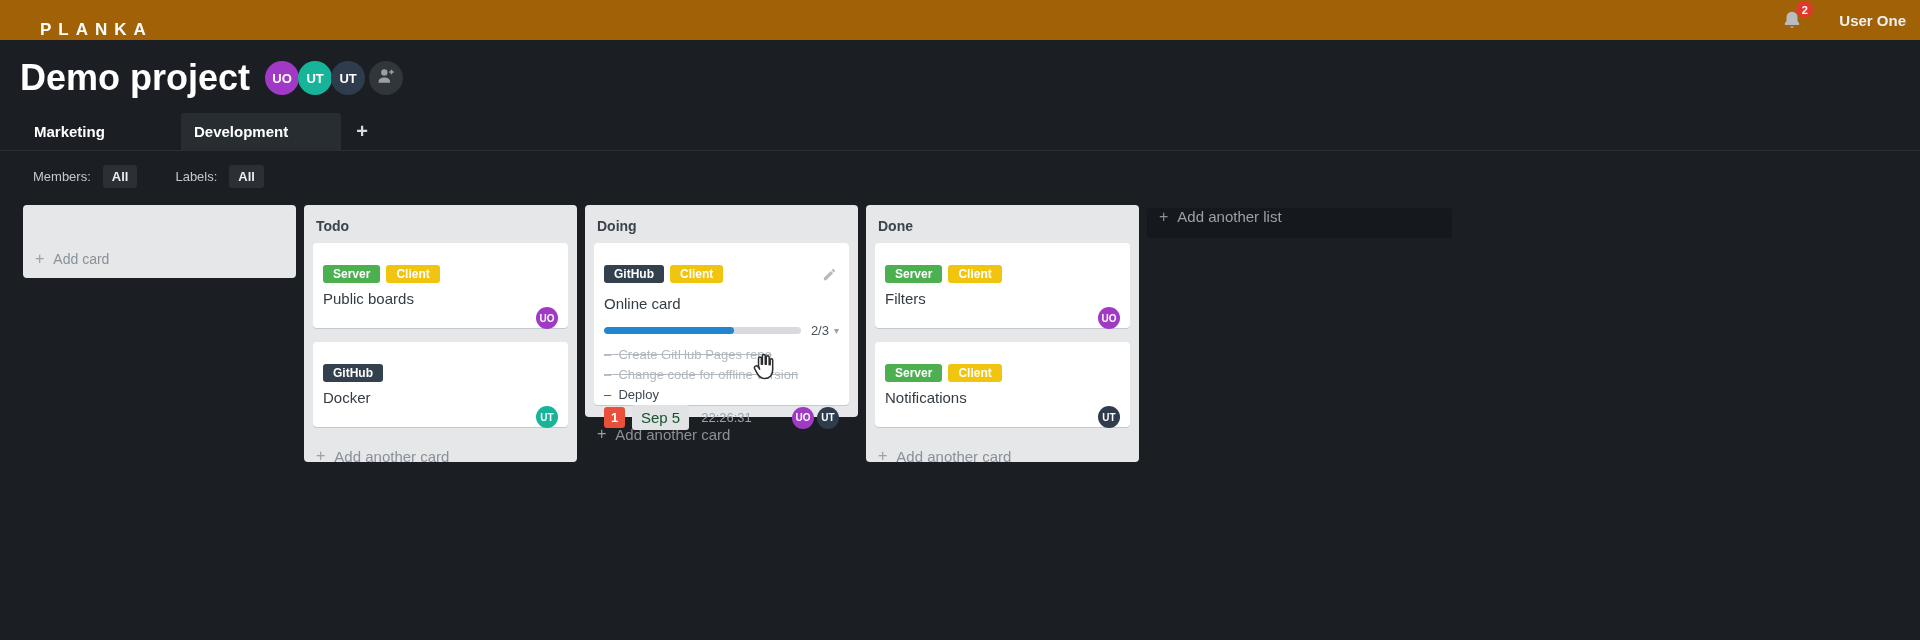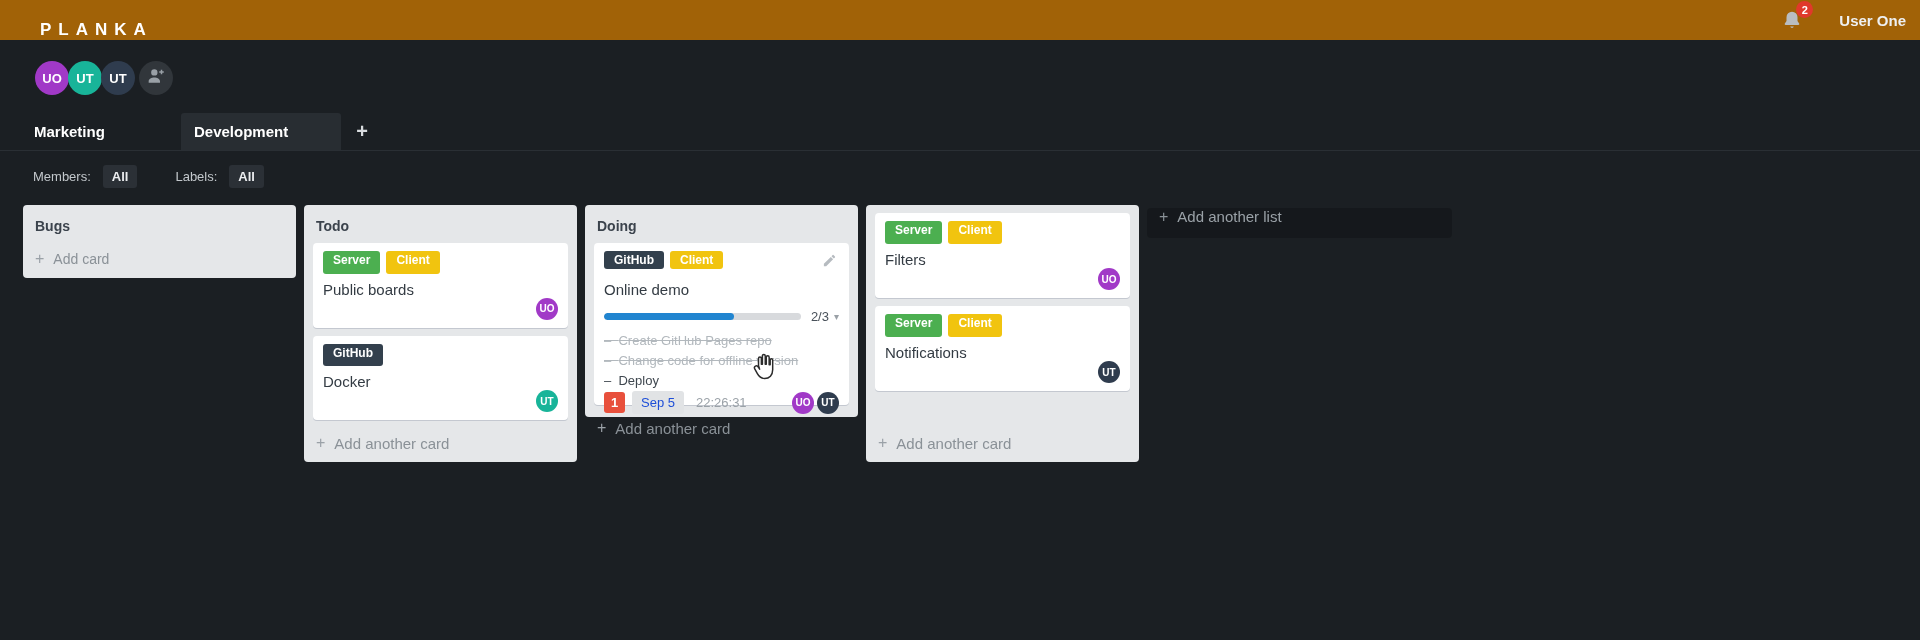--- a/index.html
+++ b/index.html
@@ -104,21 +104,21 @@
   .list-todo { height:257px; }
   .list-doing { height:212px; }
   .list-done { height:257px; }
   .list-header {
     font-size:14px; font-weight:bold; color:#3b434c;
     padding:5px 3px 9px 3px;
   }
   .card {
     background:#ffffff; border-radius:4px;
     box-shadow:0 1px 0 rgba(9,30,66,.15);
-    padding:8px 10px; margin-bottom:8px;
+    padding:22px 10px; margin-bottom:14px;
     display:flex; flex-direction:column; position:relative;
   }
   .card-sm { height:85px; }
   .card-top { display:flex; align-items:flex-start; }
   .labels { display:flex; gap:6px; flex:1; }
   .label {
     border-radius:3px; padding:3px 10px;
     font-size:12px; font-weight:bold; color:#fff; line-height:12px;
     cursor:pointer;
   }
@@ -151,22 +151,22 @@
   .task { font-size:13px; line-height:20px; color:#3f474f; cursor:pointer; }
   .task::before { content:"–  "; white-space:pre; }
   .task.done { color:#b2b8bd; text-decoration:line-through; }
   .card-meta { display:flex; align-items:center; margin-top:auto; }
   .count-badge {
     width:21px; height:21px; background:#e8503c; border-radius:3px;
     color:#fff; font-size:13px; font-weight:bold;
     display:flex; align-items:center; justify-content:center;
   }
   .date-badge {
-    margin-left:7px; background:#e1e3e5; color:#1d4ed8;
-    font-size:13px; padding:4px 9px; border-radius:3px; cursor:pointer;
+    margin-left:7px; background:#e1e3e5; color:#14532d;
+    font-size:15px; padding:4px 9px; border-radius:3px; cursor:pointer;
   }
   .timer-text { margin-left:12px; font-size:13px; color:#9ba2a8; cursor:pointer; }
   .meta-spacer { flex:1; }
 
   .list-footer {
     margin-top:auto; display:flex; align-items:center;
     color:#8a9197; font-size:15px; padding:6px 3px 2px 3px; cursor:pointer;
   }
   .list-bugs .list-footer { font-size:14px; }
   .plus-icon { margin-right:9px; font-size:16px; color:#9aa1a7; }
@@ -196,20 +196,21 @@
           <path d="M10 19.2a2.1 2.1 0 0 0 4 0z" fill="#b9bdc1"></path>
         </svg>
       </span>
       <div class="notif-badge">2</div>
     </div>
     <div class="username">User One</div>
   </div>
 </div>
 
 <div class="project-header">
+  <div class="project-title">Demo project</div>
   <div class="project-avatars">
     <div class="avatar-lg av-purple">UO</div>
     <div class="avatar-lg av-teal">UT</div>
     <div class="avatar-lg av-navy">UT</div>
     <div class="add-member-btn">
       <span>
         <svg width="20" height="20" viewBox="0 0 24 24">
           <path d="M10 11.5a3.8 3.8 0 1 0 0-7.6 3.8 3.8 0 0 0 0 7.6zm0 2.2c-3.2 0-6.8 1.6-6.8 4.7v1.8h13.6v-1.8c0-3.1-3.6-4.7-6.8-4.7z" fill="#99a0a6"></path>
           <path d="M18.6 4.6v5.4M15.9 7.3h5.4" stroke="#99a0a6" stroke-width="1.8"></path>
         </svg>
@@ -229,21 +230,20 @@
   <span class="filter-label">Members:</span>
   <span class="filter-value">All</span>
   <span class="filter-gap"></span>
   <span class="filter-label">Labels:</span>
   <span class="filter-value">All</span>
 </div>
 
 <div class="board">
 
   <div class="list list-bugs">
-    <div class="list-header">Bugs</div>
     <div class="list-footer">
       <span class="plus-icon"></span>
       <span>Add card</span>
     </div>
   </div>
 
   <div class="list list-todo">
     <div class="list-header">Todo</div>
 
     <div class="card card-sm">
@@ -281,21 +281,21 @@
         <div class="labels">
           <span class="label label-dark">GitHub</span>
           <span class="label label-yellow">Client</span>
         </div>
         <span class="edit-icon">
           <svg width="15" height="15" viewBox="0 0 24 24">
             <path d="M3 17.3V21h3.7L17.8 9.9l-3.7-3.7L3 17.3zM20.7 7a1 1 0 0 0 0-1.4l-2.3-2.3a1 1 0 0 0-1.4 0l-1.8 1.8 3.7 3.7L20.7 7z" fill="#b6bbc0"></path>
           </svg>
         </span>
       </div>
-      <div class="card-title">Online demo</div>
+      <div class="card-title">Online card</div>
 
       <div class="progress-row">
         <div class="progress-track">
           <div class="progress-fill" style="width: 66%;"></div>
         </div>
         <span class="progress-label">2/3</span>
         <span class="caret-down">▾</span>
       </div>
 
       <div class="tasks">
@@ -314,20 +314,21 @@
       </div>
     </div>
 
     <div class="list-footer">
       <span class="plus-icon"></span>
       <span>Add another card</span>
     </div>
   </div>
 
   <div class="list list-done">
+    <div class="list-header">Done</div>
 
     <div class="card card-sm">
       <div class="labels">
         <span class="label label-green">Server</span>
         <span class="label label-yellow">Client</span>
       </div>
       <div class="card-title">Filters</div>
       <div class="card-avatars">
         <div class="avatar-sm av-purple">UO</div>
       </div>

